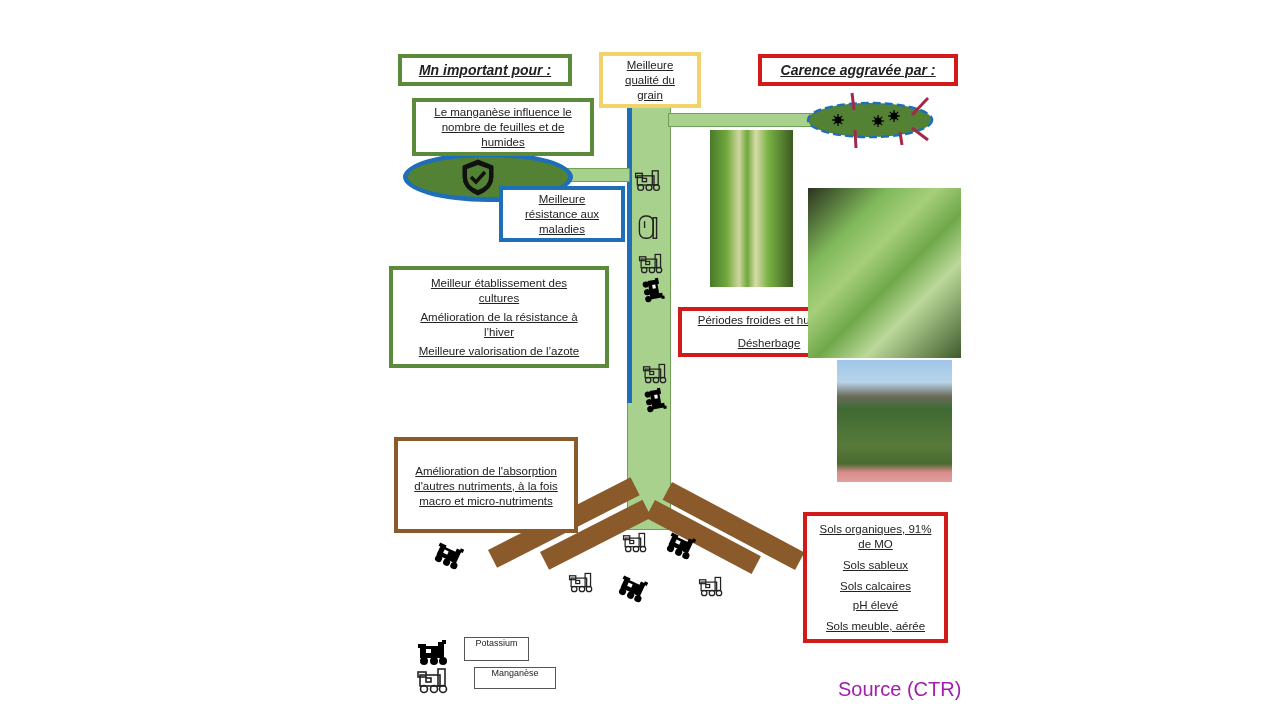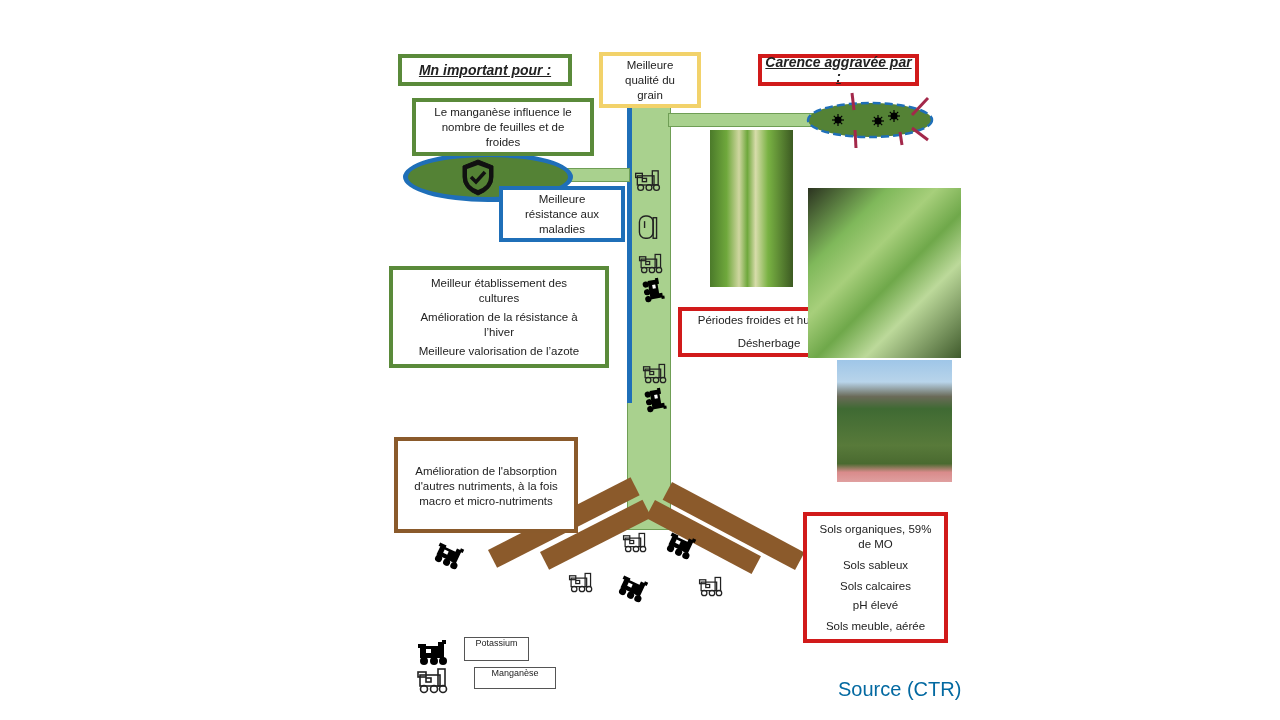--- a/index.html
+++ b/index.html
@@ -1,33 +1,33 @@
 <!DOCTYPE html>
 <html><head>
 <meta charset="utf-8">
 <style>
   html, body { margin:0; padding:0; }
   body { width:1280px; height:720px; background:#ffffff; position:relative; overflow:hidden;
          font-family:"Liberation Sans", "DejaVu Sans", sans-serif; color:#222; }
   .abs { position:absolute; }
   .box { position:absolute; background:#fff; box-sizing:border-box; display:flex; flex-direction:column;
-         align-items:center; justify-content:center; text-align:center; font-size:11.5px; line-height:15px; }
+         align-items:center; justify-content:center; text-align:center; font-size:11.5px; line-height:15px;text-decoration:underline; }
   .box p { margin:2px 0; }
   .green { border:4px solid #5a8a3a; }
   .blue { border:4px solid #1f6fb8; }
   .yellow { border:4px solid #f2d26a; }
   .red { border:4px solid #d11a1a; }
   .brown { border:4px solid #8a5a2b; }
   .title-u { font-weight:bold; font-style:italic; text-decoration:underline; font-size:14px; }
   .stem { position:absolute; background:#a9d18e; border:1px solid #6f9e55; box-sizing:border-box; }
   .root { position:absolute; background:#8b5a2b; height:20px; transform-origin:0 0; }
   .photo { position:absolute; overflow:hidden; }
   .legend-box { position:absolute; border:1px solid #555; background:#fff; font-size:9px;
                 display:flex; align-items:flex-start; justify-content:center; box-sizing:border-box; }
-  .source { position:absolute; font-size:20px; color:#0369a1; }
+  .source { position:absolute; font-size:20px; color:#a21caf; }
   .icon { position:absolute; }
 </style>
 </head>
 <body>
 
 <svg width="0" height="0" style="position:absolute">
   <defs>
     <symbol id="train-filled" viewBox="0 0 36 28">
       <rect x="2" y="6" width="8" height="4" fill="#000"></rect>
       <rect x="4" y="8" width="20" height="12" fill="#000"></rect>
@@ -97,34 +97,34 @@
 </svg>
 
 <div class="root" style="left:488px; top:550px; width:160px; transform:rotate(-27deg);"></div>
 <div class="root" style="left:540px; top:552px; width:115px; transform:rotate(-27deg);"></div>
 <div class="root" style="left:672px; top:482px; width:150px; transform:rotate(28deg);"></div>
 <div class="root" style="left:655px; top:500px; width:120px; transform:rotate(28deg);"></div>
 
 <div class="box green" style="left:398px; top:54px; width:174px; height:32px;">
   <span class="title-u">Mn important pour :</span>
 </div>
-<div class="box red" style="left:758px; top:54px; width:161px; height:32px;">
+<div class="box red" style="left:758px; top:54px; width:200px; height:32px;">
   <span class="title-u">Carence aggravée par :</span>
 </div>
 
 <div class="box yellow" style="left:599px; top:52px; width:102px; height:56px;">
   <span>Meilleure</span>
   <span>qualité du</span>
   <span>grain</span>
 </div>
 
 <div class="box green" style="left:412px; top:98px; width:182px; height:58px;">
   <span>Le manganèse influence le</span>
   <span>nombre de feuilles et de</span>
-  <span>froides</span>
+  <span>humides</span>
 </div>
 
 <div class="box blue" style="left:499px; top:186px; width:126px; height:56px;">
   <span>Meilleure</span>
   <span>résistance aux</span>
   <span>maladies</span>
 </div>
 
 <div class="box green" style="left:389px; top:266px; width:220px; height:102px; padding:0 25px;">
   <p>Meilleur établissement des cultures</p>
@@ -135,21 +135,21 @@
 <div class="box red" style="left:678px; top:307px; width:182px; height:50px;">
   <p>Périodes froides et humides</p>
   <p style="margin-top:6px;">Désherbage</p>
 </div>
 
 <div class="box brown" style="left:394px; top:437px; width:184px; height:96px; padding:0 6px;">
   <p style="margin-top:4px;">Amélioration de l'absorption d'autres nutriments, à la fois macro et micro-nutriments</p>
 </div>
 
 <div class="box red" style="left:803px; top:512px; width:145px; height:131px; padding:0 6px;">
-  <p>Sols organiques, 59% de MO</p>
+  <p>Sols organiques, 91% de MO</p>
   <p style="margin-top:4px;">Sols sableux</p>
   <p style="margin-top:4px;">Sols calcaires</p>
   <p style="">pH élevé</p>
   <p style="margin-top:4px;">Sols meuble, aérée</p>
 </div>
 
 <div class="photo" style="left:710px; top:130px; width:83px; height:157px; background:linear-gradient(90deg,#4b7a2a 0%,#6fa83c 20%,#cfd6a0 35%,#6fa83c 45%,#d7dcaa 55%,#79b243 70%,#3c5a22 100%);"></div>
 <div class="photo" style="left:808px; top:188px; width:153px; height:170px; background:linear-gradient(135deg,#2b3320 0%,#7fb85a 25%,#a7cf7b 40%,#6fa84a 55%,#bcd99a 70%,#3f5a2c 100%);"></div>
 <div class="photo" style="left:837px; top:360px; width:115px; height:122px; background:linear-gradient(180deg,#9fc6e8 0%,#b8d4ea 18%,#6a6a58 30%,#3f6a33 40%,#587a3a 70%,#4a6a30 85%,#d98b8b 92%,#e0a0a0 100%);"></div>
 

